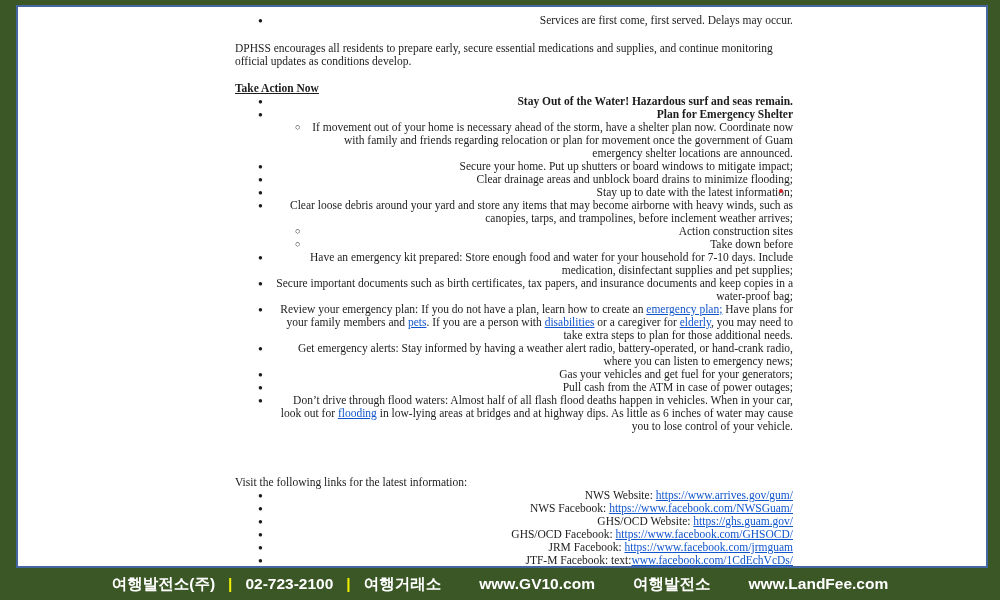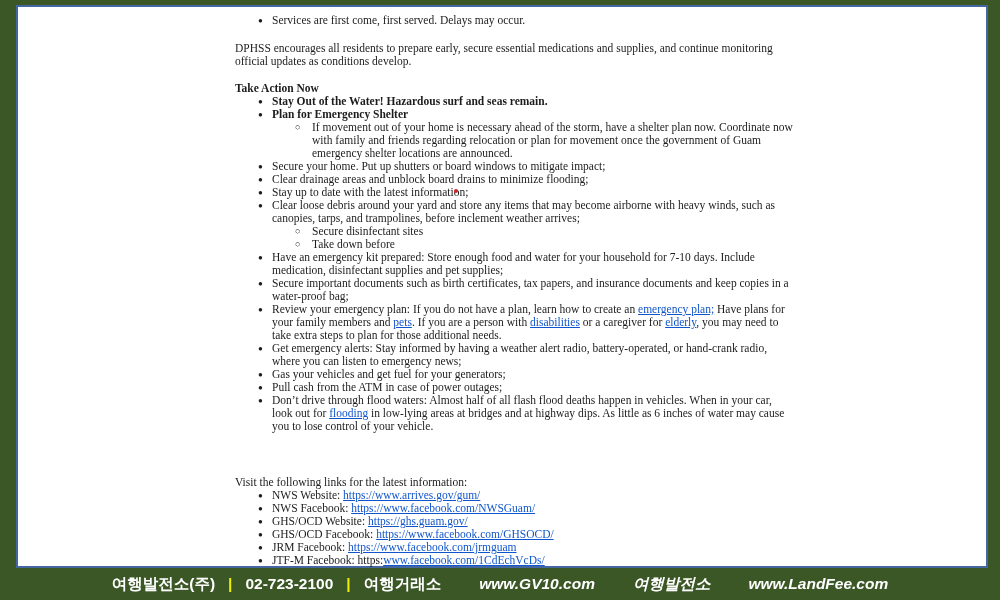--- a/index.html
+++ b/index.html
@@ -13,49 +13,49 @@
     position:absolute; left:16px; top:5px; width:972px; height:563px;
     background:#ffffff;
     border:2px solid var(--border-blue, #4467A2);
   }
   .doc {
     position:absolute; left:217px; top:7px; width:558px;
     font-size:11.5px; line-height:13px; color:#1c1c1c;
     text-align:left;
   }
   .para { min-height:13px;margin-top:15px; }
-  .heading { font-weight:bold; }
+  .heading { font-weight:bold; text-decoration:underline; }
   .spacer { height:14px; }
   .bullet { display:flex; }
   .bullet .glyph {
     flex:none; width:37px; padding-left:23px;
     font-size:8px; line-height:13px;
   }
   .bullet.level2 .glyph { width:77px; padding-left:60px; font-size:9px; }
-  .bullet .txt { flex:1; }
+  .bullet .txt { flex:1;text-align:right; }
   .bold { font-weight:bold; }
   .doc-link { color:var(--link-blue, #1155CC); text-decoration:underline; cursor:pointer; }
   .marker { position:relative; }
   .marker::after {
     content:""; position:absolute; left:0.5px; top:3px;
     width:4px; height:4px; border-radius:50%;
     background: var(--marker-red, #D2222A);
   }
   .footer {
     position:absolute; left:0; top:568px; width:1000px; height:32px;
     display:flex; align-items:center; justify-content:center;
     gap:13px;
     background: var(--frame-green, #3B5726);
     font-family:"Liberation Sans", sans-serif;
     font-weight:bold; font-size:15.5px;
     color: var(--footer-text, #FFFFFF);
     white-space:nowrap;
   }
   .footer .sep { color: var(--footer-yellow, #EDED00); }
-  .footer .wide { margin-left:25px;font-style:italic; }
+  .footer .wide { margin-left:25px; }
 </style>
 </head>
 <body>
 
 <div class="paper">
   <div class="doc">
       <div class="bullet">
         <span class="glyph">●</span>
         <span class="txt"><span>Services are first come, first served. Delays may occur.</span></span>
       </div>
@@ -85,21 +85,21 @@
       <div class="bullet">
         <span class="glyph">●</span>
         <span class="txt"><span>Stay up to date with the latest informati</span><span class="marker">o</span><span>n;</span></span>
       </div>
       <div class="bullet">
         <span class="glyph">●</span>
         <span class="txt"><span>Clear loose debris around your yard and store any items that may become airborne with heavy winds, such as canopies, tarps, and trampolines, before inclement weather arrives;</span></span>
       </div>
       <div class="bullet level2">
         <span class="glyph">○</span>
-        <span class="txt"><span>Secure disinfectant sites</span></span>
+        <span class="txt"><span>Action construction sites</span></span>
       </div>
       <div class="bullet level2">
         <span class="glyph">○</span>
         <span class="txt"><span>Take down before</span></span>
       </div>
       <div class="bullet">
         <span class="glyph">●</span>
         <span class="txt"><span>Have an emergency kit prepared: Store enough food and water for your household for 7-10 days. Include medication, disinfectant supplies and pet supplies;</span></span>
       </div>
       <div class="bullet">
@@ -144,21 +144,21 @@
       <div class="bullet">
         <span class="glyph">●</span>
         <span class="txt"><span>GHS/OCD Facebook: </span><span class="doc-link">https://www.facebook.com/GHSOCD/</span></span>
       </div>
       <div class="bullet">
         <span class="glyph">●</span>
         <span class="txt"><span>JRM Facebook: </span><span class="doc-link">https://www.facebook.com/jrmguam</span></span>
       </div>
       <div class="bullet">
         <span class="glyph">●</span>
-        <span class="txt"><span>JTF-M Facebook: https:</span><span class="doc-link">www.facebook.com/1CdEchVcDs/</span></span>
+        <span class="txt"><span>JTF-M Facebook: text:</span><span class="doc-link">www.facebook.com/1CdEchVcDs/</span></span>
       </div>
     </div>
 </div>
 
 <div class="footer">
     <span>여행발전소(주)</span>
     <span class="sep">|</span>
     <span>02-723-2100</span>
     <span class="sep">|</span>
     <span>여행거래소</span>

